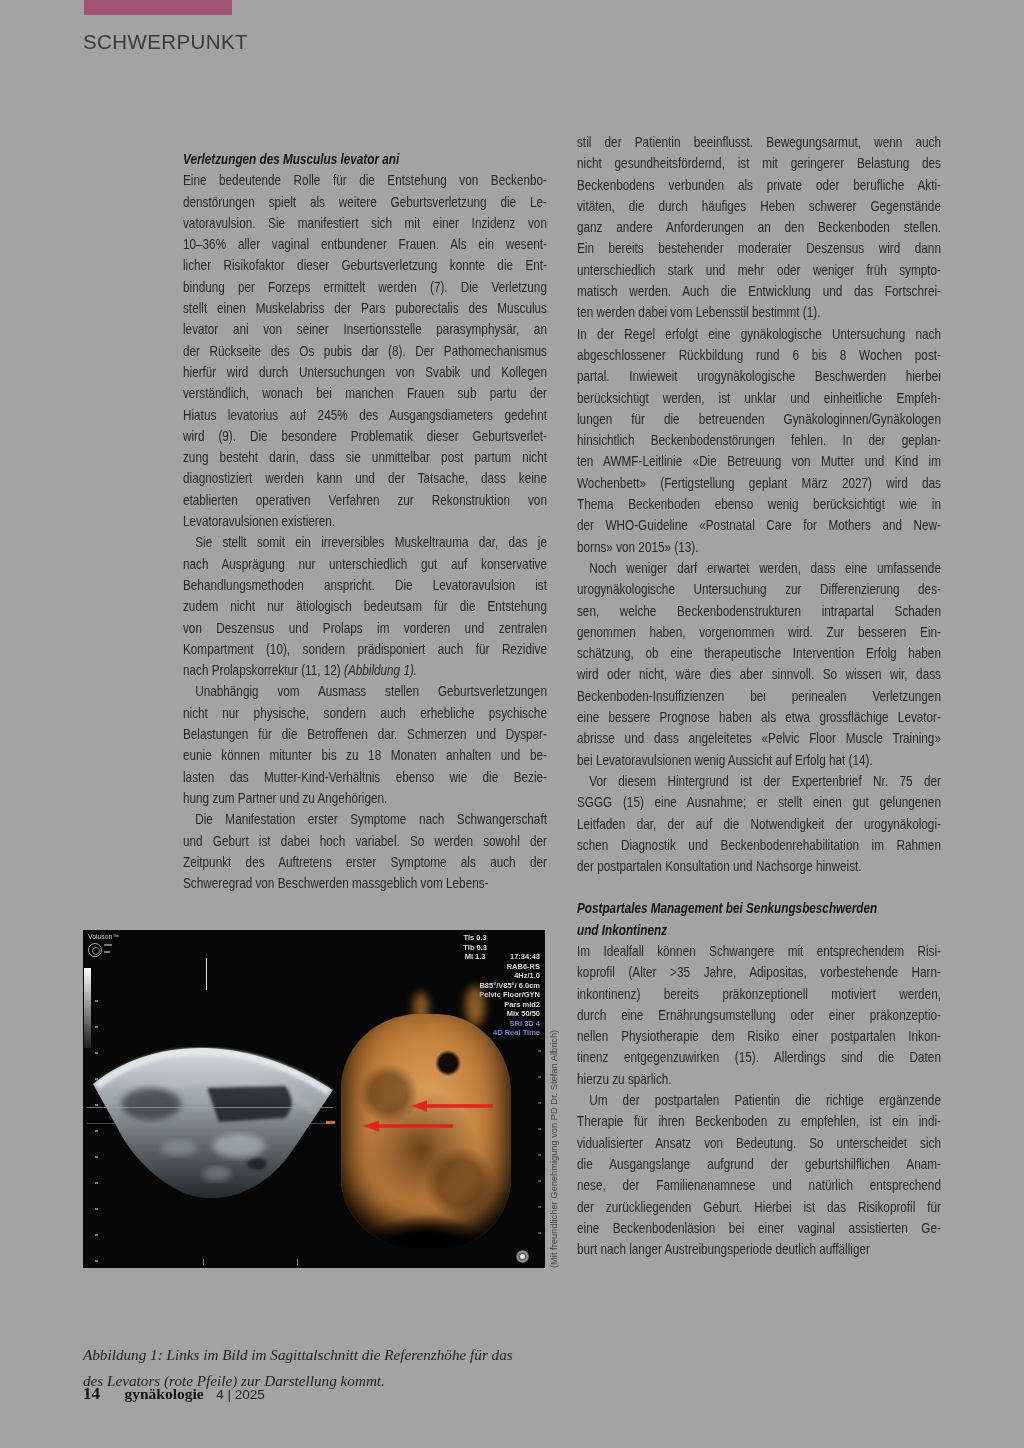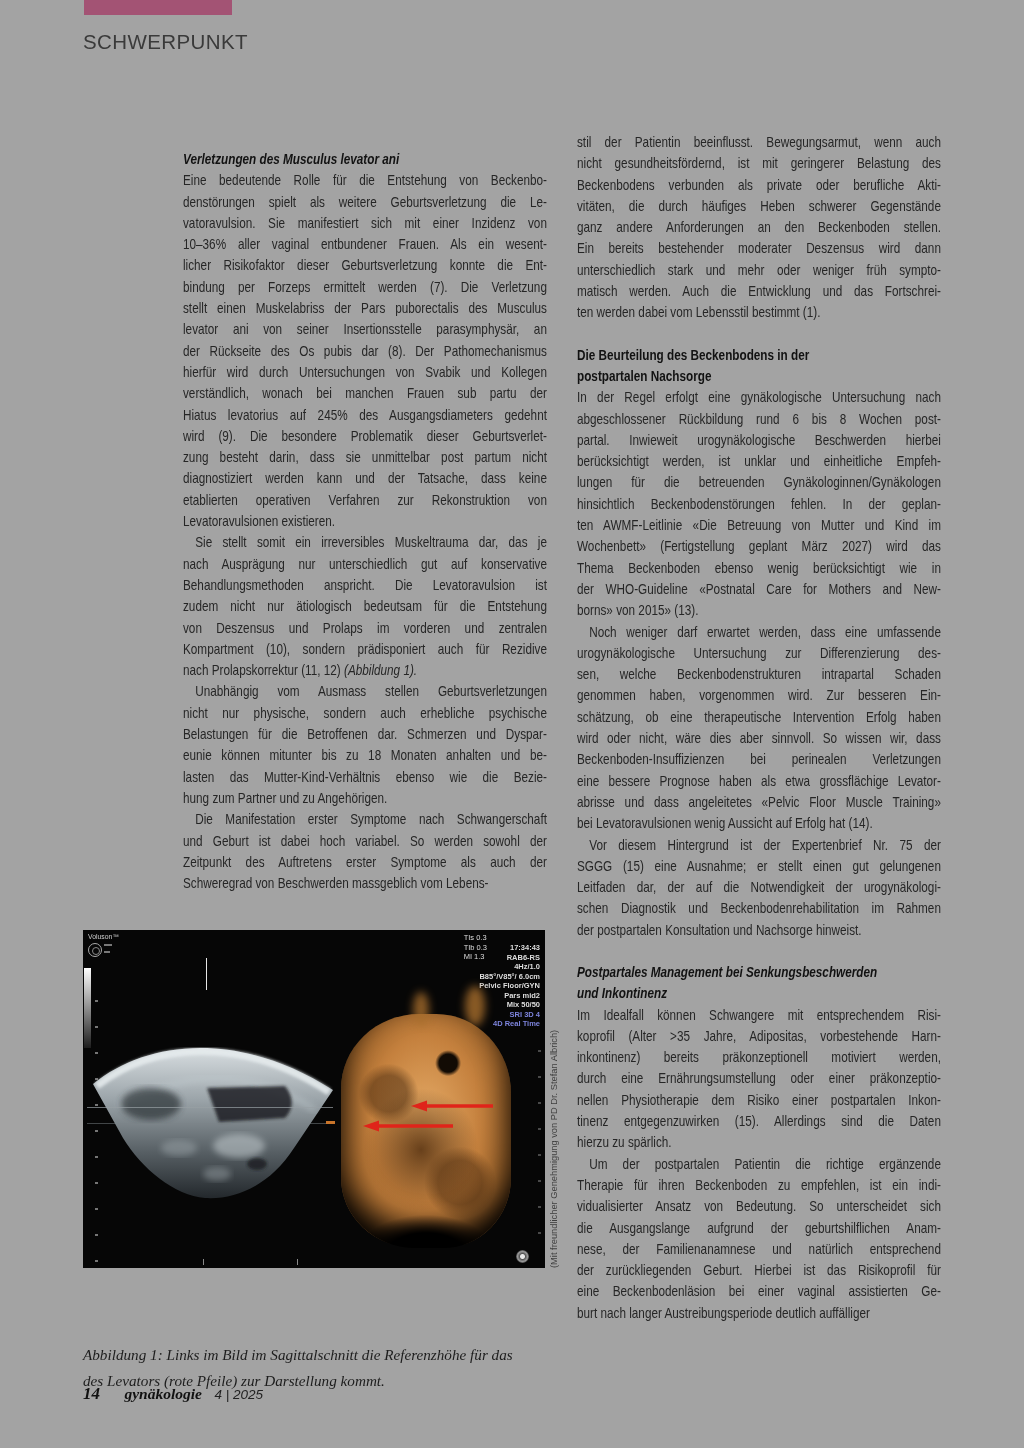--- a/index.html
+++ b/index.html
@@ -52,31 +52,31 @@
   .arrows{position:absolute;left:270px;top:165px;}
   .usdot{position:absolute;left:433px;top:320px;width:13px;height:13px;border-radius:50%;
          background:radial-gradient(circle,#e8e8e8 0 2px,#555 3px,#999 5px,#333 7px);}
   .us-logo{position:absolute;left:5px;top:3px;color:#cfcfcf;font-size:6.8px;}
   .us-logo-circle{position:absolute;left:5px;top:13px;width:12px;height:12px;border:1.5px solid #a8a8a8;
          border-radius:50%;}
   .us-logo-circle:after{content:"";position:absolute;left:3px;top:3px;width:6px;height:6px;
          border-radius:50%;border:1px solid #888;}
   .us-mark{position:absolute;background:#777;}
   .us-ti{position:absolute;top:3px;right:58px;color:#dedede;font-size:7.5px;line-height:9.5px;
-         font-weight:400;text-align:left;white-space:pre;}
-  .us-info{position:absolute;top:13px;right:5px;color:#dedede;font-size:7.5px;line-height:9.5px;
+         font-weight:700;text-align:center;white-space:pre;}
+  .us-info{position:absolute;top:22px;right:5px;color:#dedede;font-size:7.5px;line-height:9.5px;
          font-weight:700;text-align:right;white-space:pre;}
   .us-info .blue{color:#7d84dd;}
   
   .credit{position:absolute;left:549px;top:1268px;width:338px;transform:rotate(-90deg);
           transform-origin:0 0;font-size:9.3px;color:#3f3f3f;}
   .caption{position:absolute;left:83px;top:1342px;width:492px;
            font-family:"Liberation Serif",serif;font-style:italic;font-size:15.2px;
            line-height:25.8px;color:#1d1d1d;}
-  .footer{position:absolute;left:83px;top:1384px;font-style:italic;}
+  .footer{position:absolute;left:83px;top:1384px;}
   .pageno{font-family:"Liberation Serif",serif;font-weight:700;font-size:17px;color:#111;}
   .journal{font-family:"Liberation Serif",serif;font-weight:700;font-size:15.5px;color:#111;margin-left:20px;}
   .issue{font-size:13.5px;color:#222;margin-left:8px;}
 </style>
 </head>
 <body>
 
 <div class="page">
 
   <div class="kicker-bar" style="background: rgb(163, 83, 116);"></div>
@@ -133,24 +133,20 @@
       <div class="block paragraph">
         <div class="line">stil der Patientin beeinflusst. Bewegungsarmut, wenn auch</div>
         <div class="line">nicht gesundheitsfördernd, ist mit geringerer Belastung des</div>
         <div class="line">Beckenbodens verbunden als private oder berufliche Akti-</div>
         <div class="line">vitäten, die durch häufiges Heben schwerer Gegenstände</div>
         <div class="line">ganz andere Anforderungen an den Beckenboden stellen.</div>
         <div class="line">Ein bereits bestehender moderater Deszensus wird dann</div>
         <div class="line">unterschiedlich stark und mehr oder weniger früh sympto-</div>
         <div class="line">matisch werden. Auch die Entwicklung und das Fortschrei-</div>
         <div class="line end">ten werden dabei vom Lebensstil bestimmt (1).</div>
-      </div>
-      <div class="block heading-bold">
-        <div class="line hd">Die Beurteilung des Beckenbodens in der</div>
-        <div class="line hd end">postpartalen Nachsorge</div>
       </div>
       <div class="block paragraph">
         <div class="line">In der Regel erfolgt eine gynäkologische Untersuchung nach</div>
         <div class="line">abgeschlossener Rückbildung rund 6 bis 8 Wochen post-</div>
         <div class="line">partal. Inwieweit urogynäkologische Beschwerden hierbei</div>
         <div class="line">berücksichtigt werden, ist unklar und einheitliche Empfeh-</div>
         <div class="line">lungen für die betreuenden Gynäkologinnen/Gynäkologen</div>
         <div class="line">hinsichtlich Beckenbodenstörungen fehlen. In der geplan-</div>
         <div class="line">ten AWMF-Leitlinie «Die Betreuung von Mutter und Kind im</div>
         <div class="line">Wochenbett» (Fertigstellung geplant März 2027) wird das</div>

